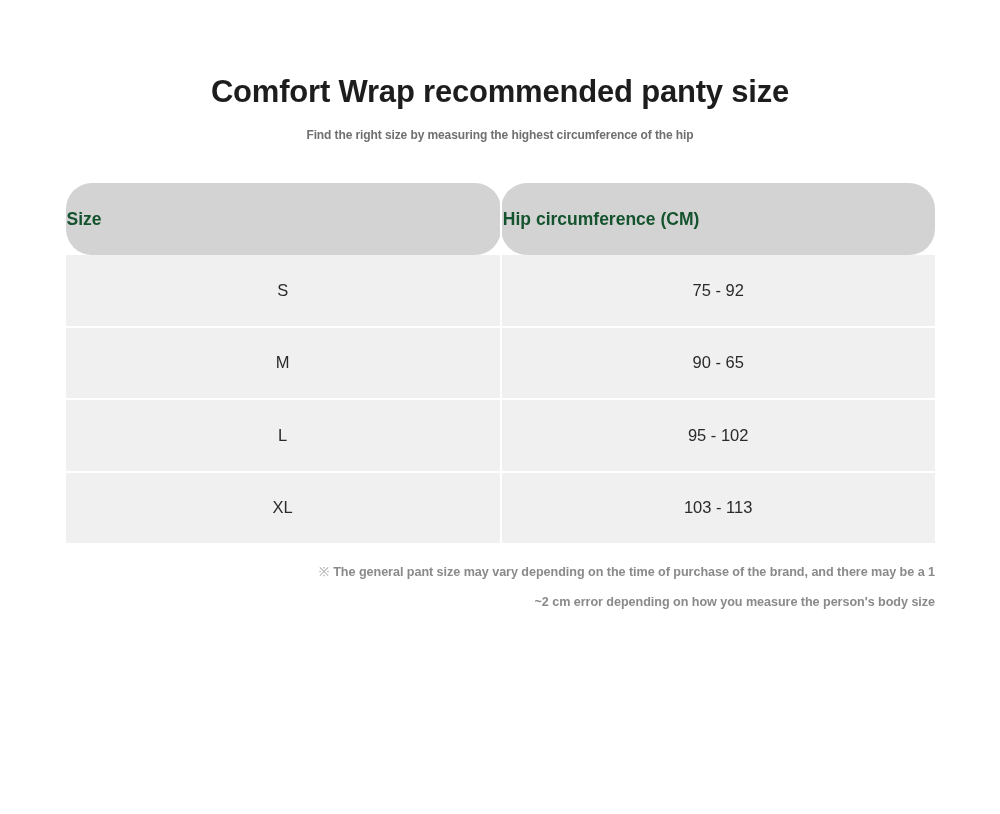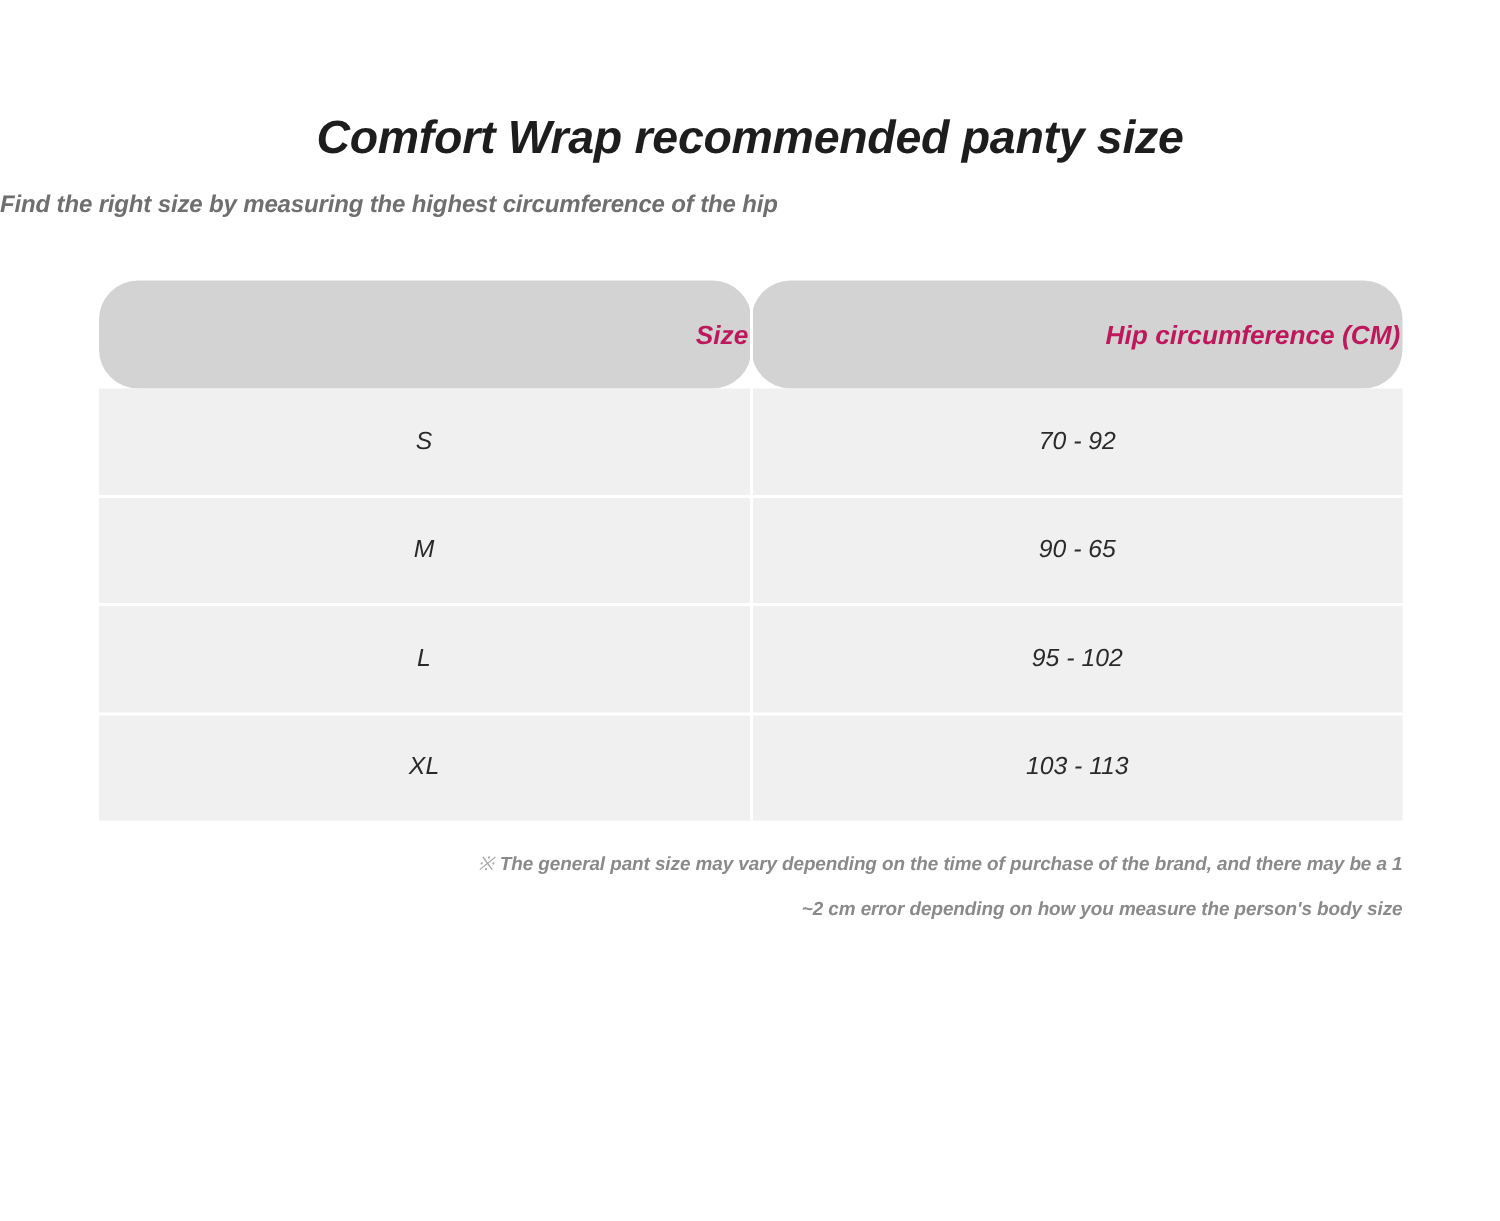--- a/index.html
+++ b/index.html
@@ -12,58 +12,58 @@
     background: #ffffff;
     font-family: "Liberation Sans", sans-serif;
     color: #2b2b2b;
     overflow: hidden;
   }
   .page {
     position: relative;
     width: 1000px;
     height: 814px;
     box-sizing: border-box;
-    font-style: italic;
   }
   .title {
     margin: 0;
     padding-top: 74px;
     text-align: center;
     font-size: 31px;
     font-weight: 700;
     letter-spacing: -0.2px;
     color: #1d1d1d;
   }
   .subtitle {
     margin: 0;
     padding-top: 18px;
-    font-size: 16px;
+    text-align: center;
+    font-size: 12px;
     font-weight: 600;
     color: #6f6f6f;
     letter-spacing: -0.1px;
   }
   .table-wrap {
     margin: 41px auto 0 auto;
     width: 869px;
   }
   table.size-table {
     width: 100%;
     border-collapse: collapse;
     table-layout: fixed;
   }
   table.size-table col.c1 { width: 50.1%; }
   table.size-table col.c2 { width: 49.9%; }
   table.size-table th {
     background: #d3d3d3;
     height: 70px;
     font-size: 17.5px;
     font-weight: 700;
-    color: #be185d;
+    color: #14532d;
     border-right: 2px solid #ffffff;
-    text-align: right;
+    text-align: left;
     vertical-align: middle;
     border-radius: 26px;
   }
   table.size-table th:last-child {
     border-right: none;
   }
   table.size-table td {
     height: 68.5px;
     text-align: center;
     vertical-align: middle;
@@ -119,21 +119,21 @@
       </colgroup>
       <thead>
         <tr>
           <th>Size</th>
           <th>Hip circumference (CM)</th>
         </tr>
       </thead>
       <tbody>
         <tr>
           <td>S</td>
-          <td>70 - 92</td>
+          <td>75 - 92</td>
         </tr>
         <tr>
           <td>M</td>
           <td>90 - 65</td>
         </tr>
         <tr>
           <td>L</td>
           <td>95 - 102</td>
         </tr>
         <tr>

